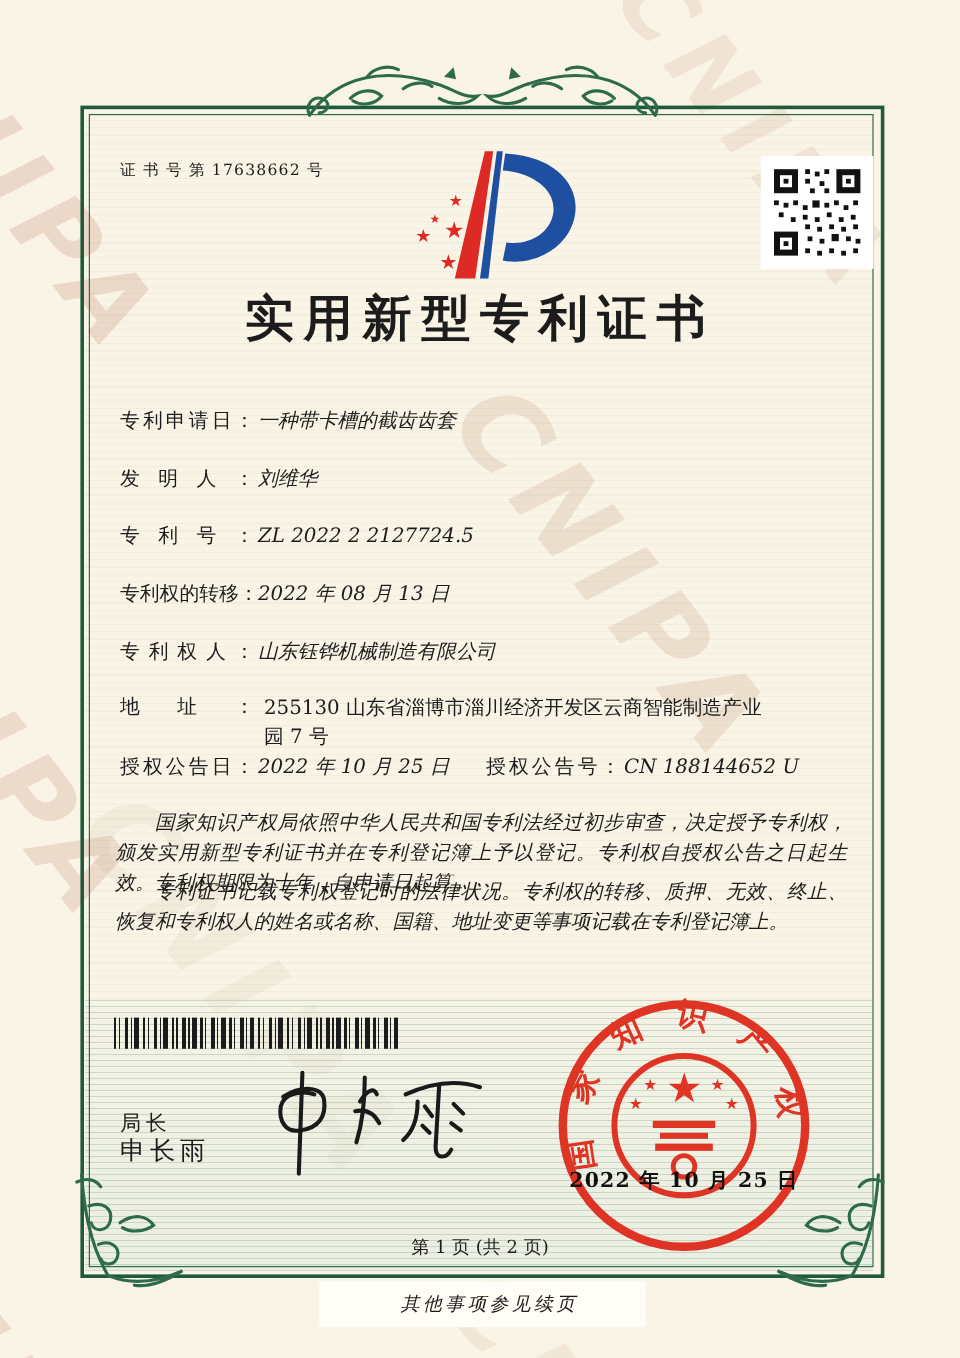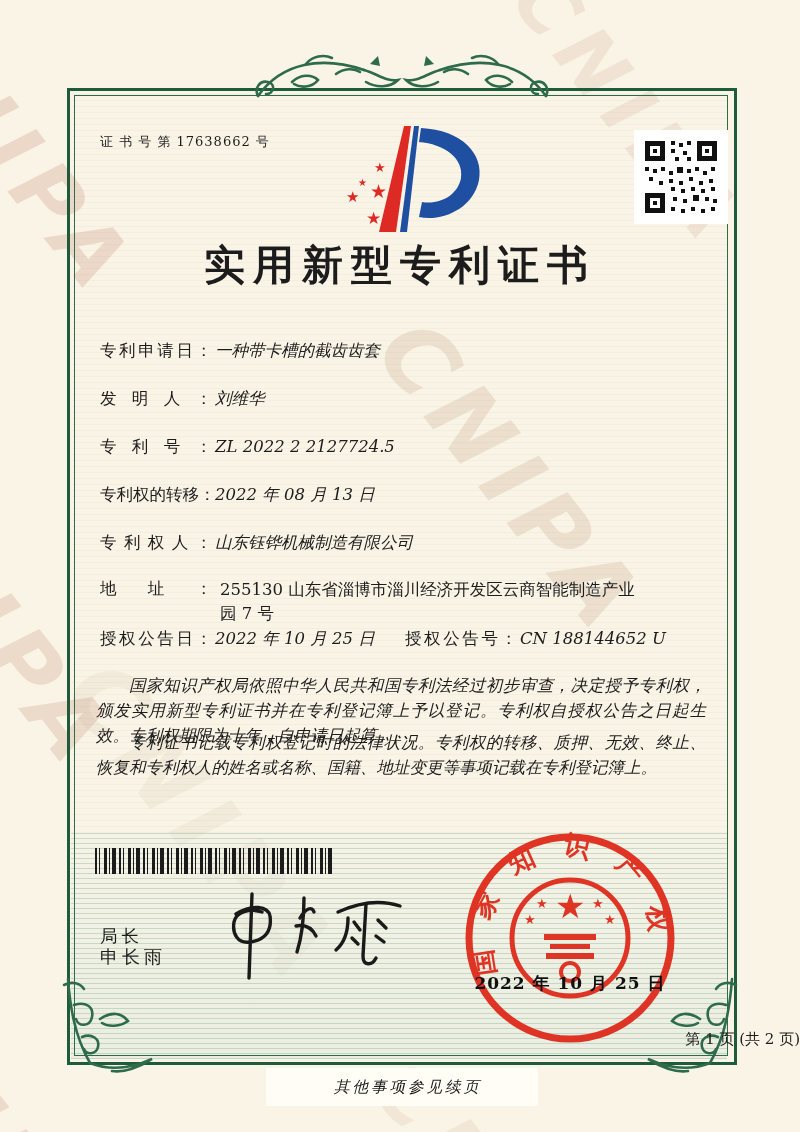--- a/index.html
+++ b/index.html
@@ -36,26 +36,26 @@
   
   .para{position:absolute;left:96px;width:610px;font-size:16.5px;font-style:italic;
         line-height:25px;text-indent:2em;z-index:3;text-align:justify;}
   
   .barcode{left:95px;top:848px;width:237px;height:26px;z-index:3;
       background:repeating-linear-gradient(90deg,
         #1b1b1b 0 2px, rgba(0,0,0,0) 2px 4px, #1b1b1b 4px 5px, rgba(0,0,0,0) 5px 9px,
         #1b1b1b 9px 12px, rgba(0,0,0,0) 12px 14px, #1b1b1b 14px 15px, rgba(0,0,0,0) 15px 17px,
         #1b1b1b 17px 21px, rgba(0,0,0,0) 21px 24px);}
   .sig-role{left:100px;top:912px;font-size:17.5px;letter-spacing:4px;z-index:3;margin-top:12px;}
-  .sig-name{left:100px;top:945px;font-size:18px;letter-spacing:4px;z-index:3;}
+  .sig-name{left:100px;top:945px;font-size:21px;letter-spacing:4px;z-index:3;}
   .sig-script{left:212px;top:890px;z-index:4;}
   .seal{left:458px;top:826px;width:224px;height:224px;z-index:4;opacity:.95;}
   .seal-date{left:460px;top:972px;width:220px;text-align:center;font-size:17px;
              font-weight:600;color:#101010;z-index:5;letter-spacing:1px;}
-  .page-info{left:0;top:1030px;width:800px;text-align:right;font-size:15px;z-index:3;}
+  .page-info{left:0;top:1030px;width:800px;text-align:center;font-size:15px;z-index:3;}
   .footer-patch{left:266px;top:1068px;width:272px;height:38px;background:#FFFDF6;z-index:3;}
   .footer-note{left:266px;top:1068px;width:216px;height:38px;line-height:38px;text-align:right;
                font-size:15.5px;font-style:italic;letter-spacing:3px;z-index:4;}
 </style>
 </head>
 <body>
 
 <span class="wm" style="left:-55px;top:-15px;font-size:84px;color:rgba(205,152,132,.30);">CNIPA</span>
 <span class="wm" style="left:565px;top:-45px;font-size:78px;color:rgba(205,160,140,.20);">CNIPA</span>
 <span class="wm" style="left:440px;top:300px;font-size:92px;color:rgba(208,176,152,.30);">CNIPA</span>

